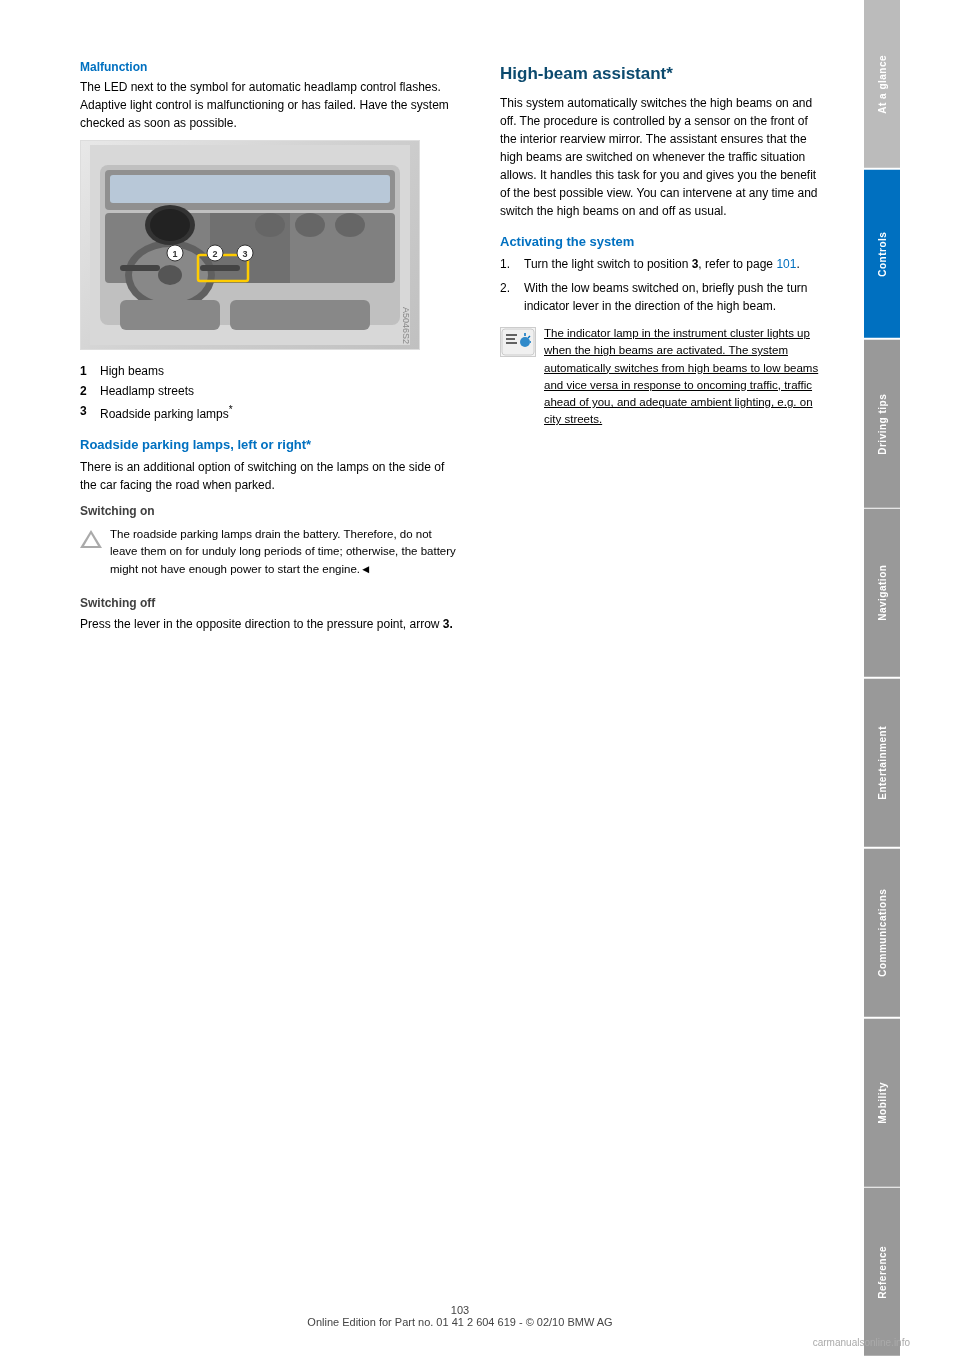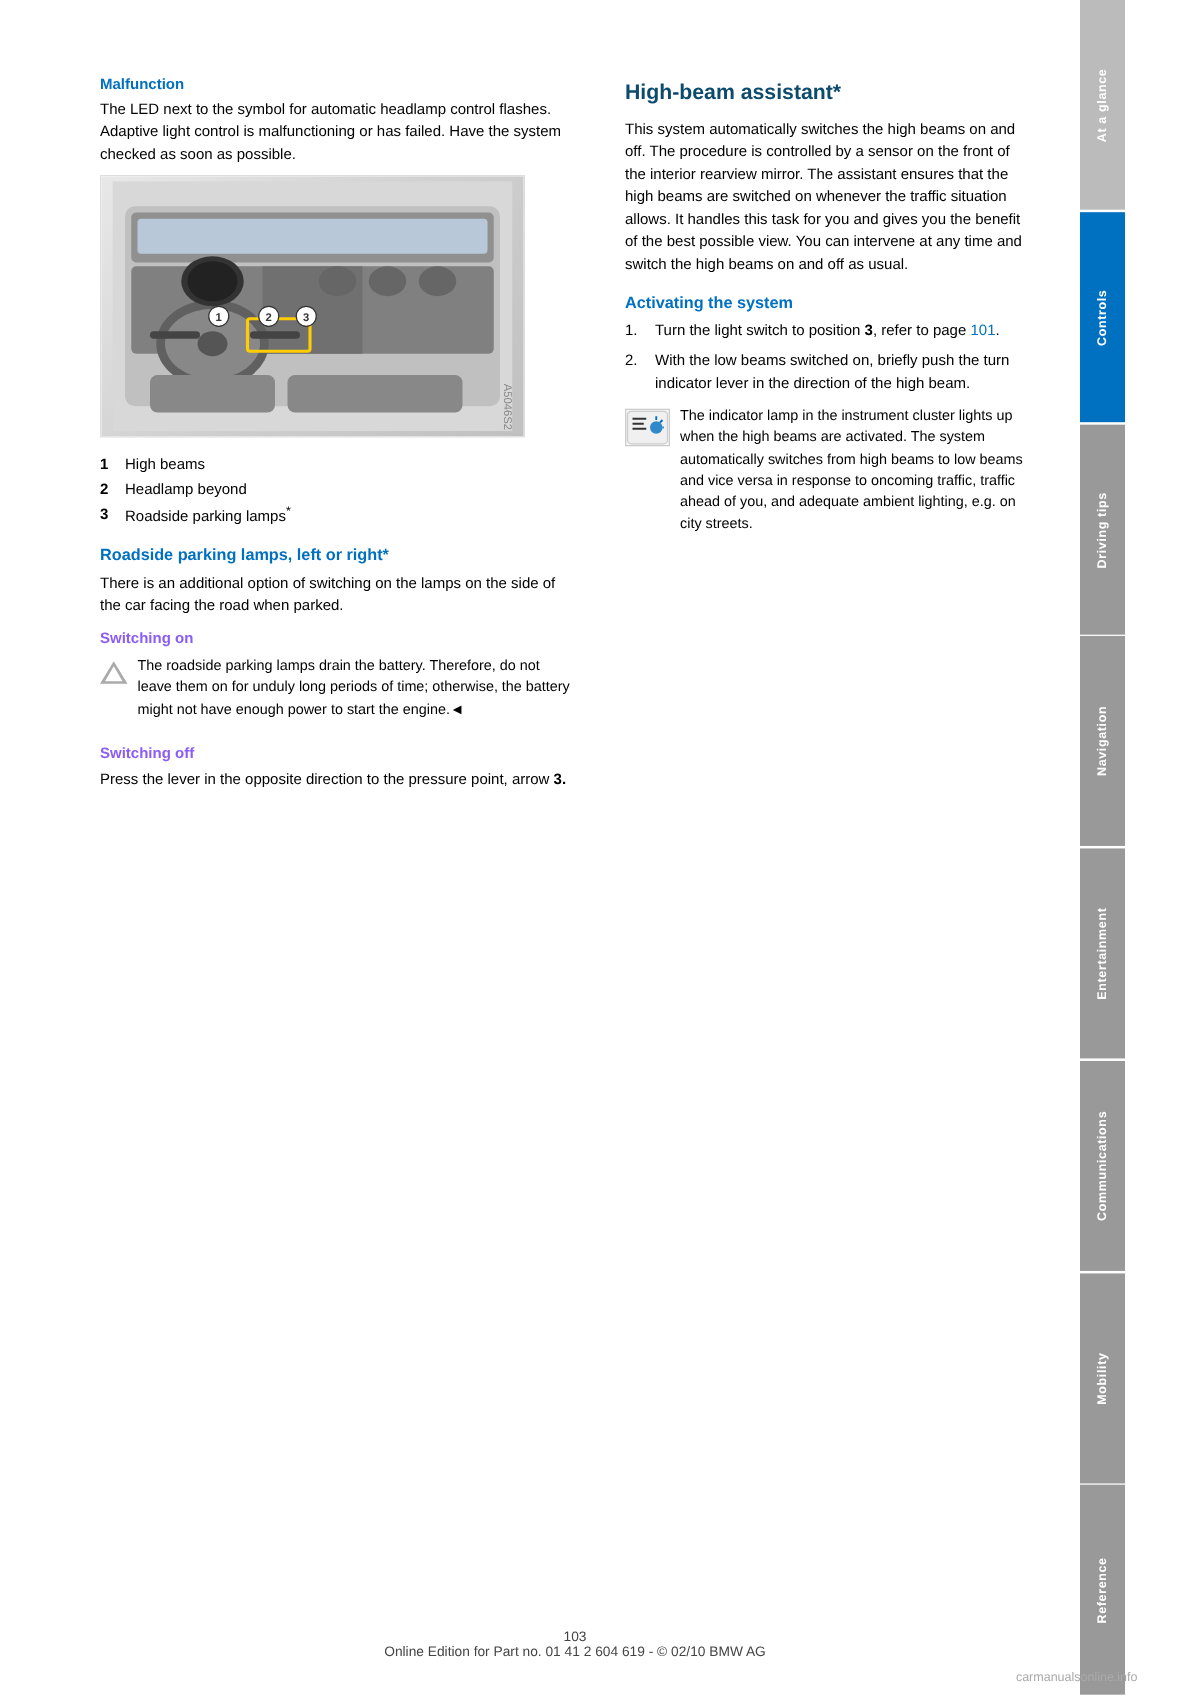--- a/index.html
+++ b/index.html
@@ -74,21 +74,21 @@
     h3.sub-heading {
       font-size: 13px;
       font-weight: bold;
       color: #0070c0;
       margin-bottom: 6px;
       margin-top: 14px;
     }
     h4.mini-heading {
       font-size: 12px;
       font-weight: bold;
-      color: #8b5cf6;
+      color: #404040;
       margin-bottom: 5px;
       margin-top: 10px;
     }
     .malfunction-heading {
       font-size: 12px;
       font-weight: bold;
       color: #0070c0;
       margin-bottom: 4px;
     }
     p {
@@ -163,20 +163,21 @@
     }
     .note-text {
       font-size: 11.5px;
       line-height: 1.5;
     }
     .indicator-box {
       display: flex;
       gap: 8px;
       margin: 8px 0;
       align-items: flex-start;
+      text-decoration: underline;
     }
     .indicator-icon {
       width: 36px;
       height: 30px;
       min-width: 36px;
       background: #f5f5f5;
       border: 1px solid #ccc;
       display: flex;
       align-items: center;
       justify-content: center;
@@ -276,21 +277,21 @@
         <div class="image-label">A5046S2</div>
       </div>
 
       <ul class="numbered-list">
         <li>
           <span class="num">1</span>
           <span>High beams</span>
         </li>
         <li>
           <span class="num">2</span>
-          <span>Headlamp beyond</span>
+          <span>Headlamp streets</span>
         </li>
         <li>
           <span class="num">3</span>
           <span>Roadside parking lamps<sup>*</sup></span>
         </li>
       </ul>
 
       <h3 class="sub-heading">Roadside parking lamps, left or right*</h3>
       <p>There is an additional option of switching on the lamps on the side of the car facing the road when parked.</p>
 

